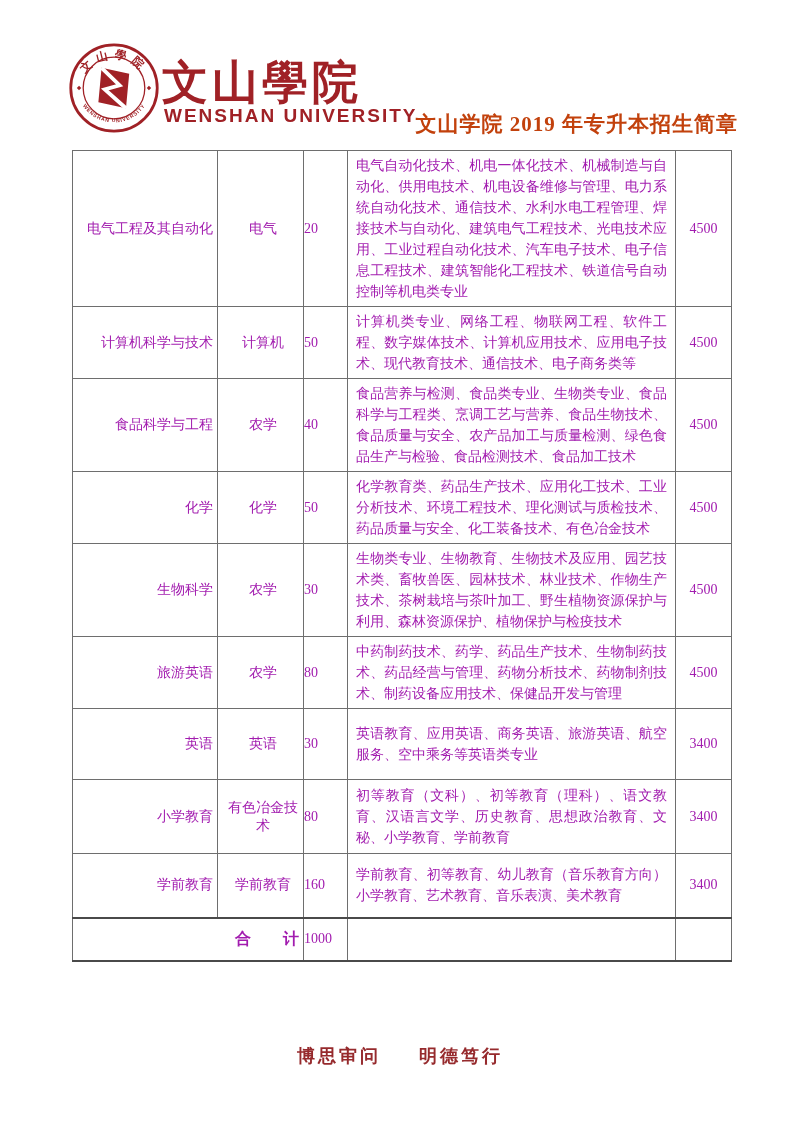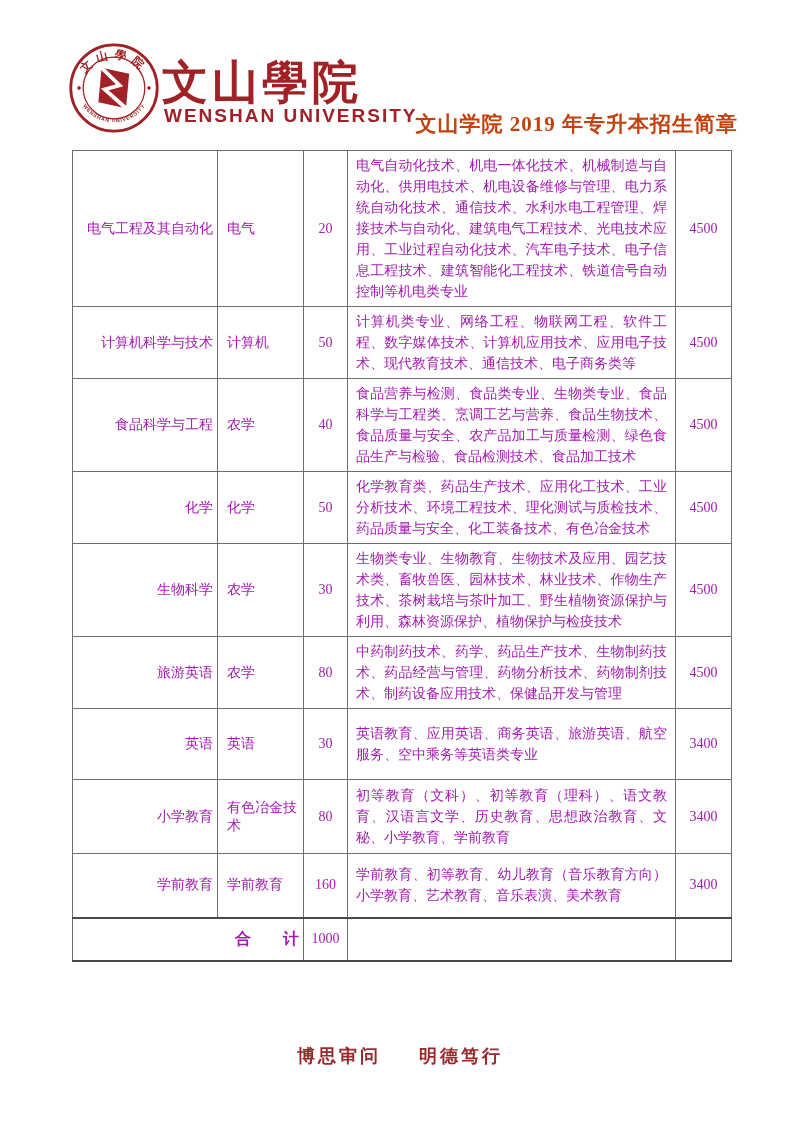--- a/index.html
+++ b/index.html
@@ -41,22 +41,22 @@
     table-layout:fixed;
   }
   table.majors td {
     border:1px solid #6e6e6e;
     vertical-align:middle;
     font-size:14px;
     color:#a21caf;
     font-family:"Liberation Serif","DejaVu Serif",serif;
   }
   td.c-major   { padding-left:10px; padding-right:4px; text-align:right; }
-  td.c-category{ padding-left:9px;  padding-right:4px; text-align:left; }
-  td.c-count   { text-align:center; font-size:15px; }
+  td.c-category{ padding-left:9px;  padding-right:4px; text-align:center; }
+  td.c-count   { text-align:left; font-size:15px; }
   td.c-related { padding:4px 8px; text-align:justify; font-size:13.5px; line-height:21px; }
   td.c-fee     { text-align:center; font-size:15px; }
   tr.total-row td { border-top:2px solid #4a4a4a; border-bottom:2px solid #4a4a4a; }
   tr.total-row td.c-major { font-weight:bold; font-size:16px; }
 
   
   .motto {
     position:absolute; left:0; top:1044px; width:100%;
     display:flex; justify-content:center; gap:38px;
     color:#962a2d; font-weight:bold; font-size:18px; letter-spacing:3px;

